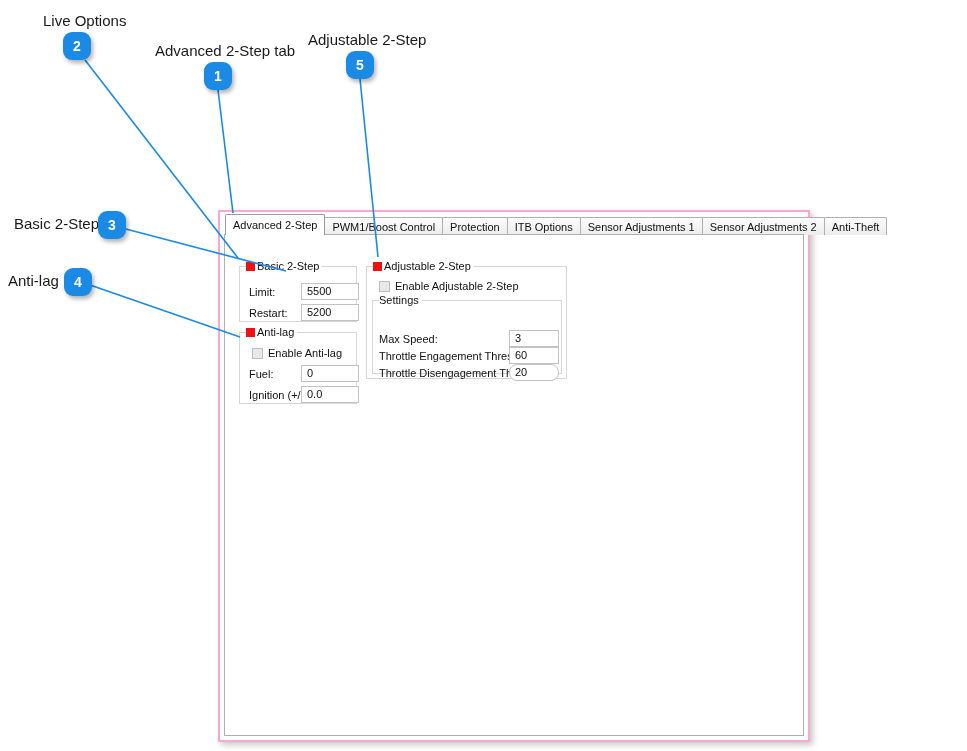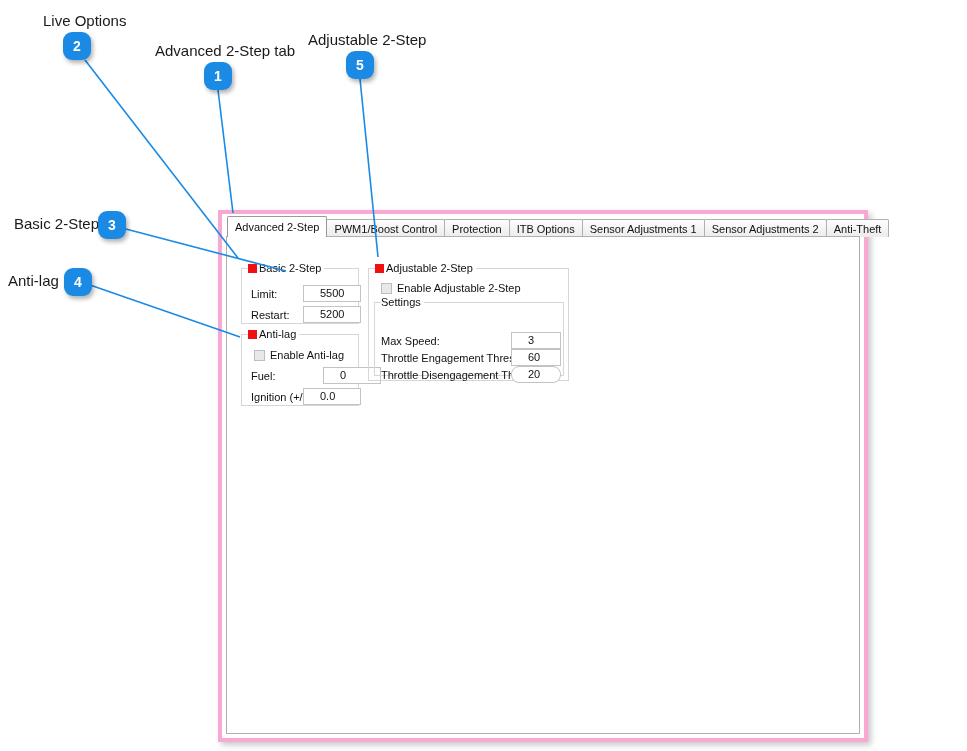--- a/index.html
+++ b/index.html
@@ -48,24 +48,24 @@
     justify-content: center;
     box-shadow: 2px 3px 4px rgba(0,0,0,0.30);
     z-index: 33;
   }
 
   
   #app-window {
     position: absolute;
     left: 218px;
     top: 210px;
-    width: 650px;
+    width: 592px;
     height: 532px;
     background: #ffffff;
-    border: 4px solid #f9a8d4;
+    border: 2px solid #f9a8d4;
     box-shadow: 3px 3px 6px rgba(0,0,0,0.22);
     z-index: 10;
     box-sizing: border-box;
   }
 
   
   .tab-strip {
     position: absolute;
     left: 0;
     top: 2px;
@@ -161,21 +161,21 @@
   }
   .field-input {
     font-family: "Liberation Sans", sans-serif;
     font-size: 11px;
     color: #111111;
     background: #ffffff;
     border: 1px solid #c3c3c3;
     box-sizing: border-box;
     height: 17px;
     line-height: 15px;
-    padding: 0 16px;
+    padding: 0 5px;
     outline: none;
   }
 
   
   .check-row {
     position: absolute;
     display: flex;
     align-items: center;
     height: 14px;
   }
@@ -232,21 +232,21 @@
       <div class="gb-title">
         <span class="live-dot"></span>
         <span>Anti-lag</span>
       </div>
 
       <div class="check-row" style="left:12px; top:13px;">
         <span class="chk"></span>
         <span class="chk-label">Enable Anti-lag</span>
       </div>
 
-      <div class="field-row" style="left:9px; top:32px;gap:20px;">
+      <div class="field-row" style="left:9px; top:32px;">
         <span class="field-label" style="width:52px;">Fuel:</span>
         <span class="field-input" style="width:58px;">0</span>
       </div>
 
       <div class="field-row" style="left:9px; top:53px;">
         <span class="field-label" style="width:52px;">Ignition (+/-):</span>
         <span class="field-input" style="width:58px;">0.0</span>
       </div>
     </div>
 

